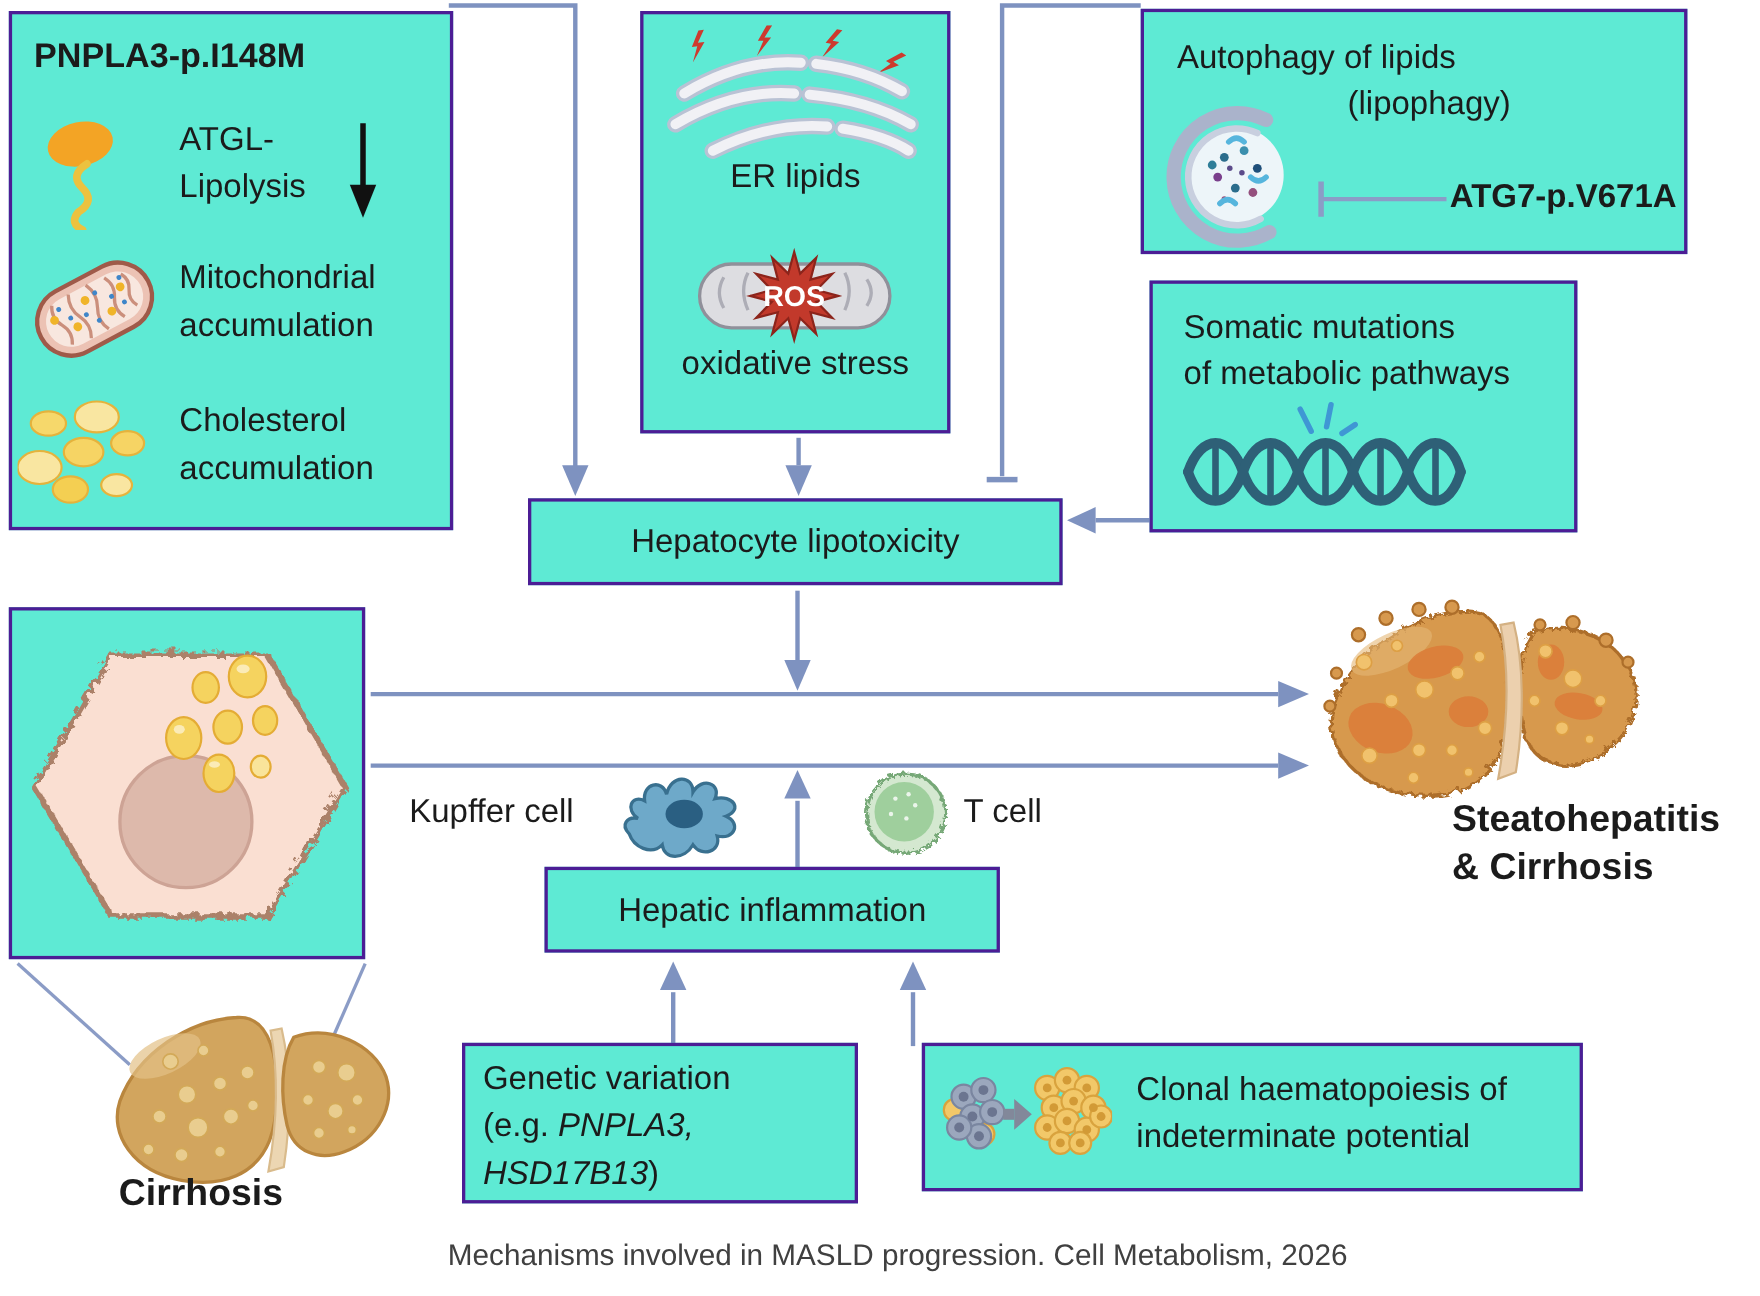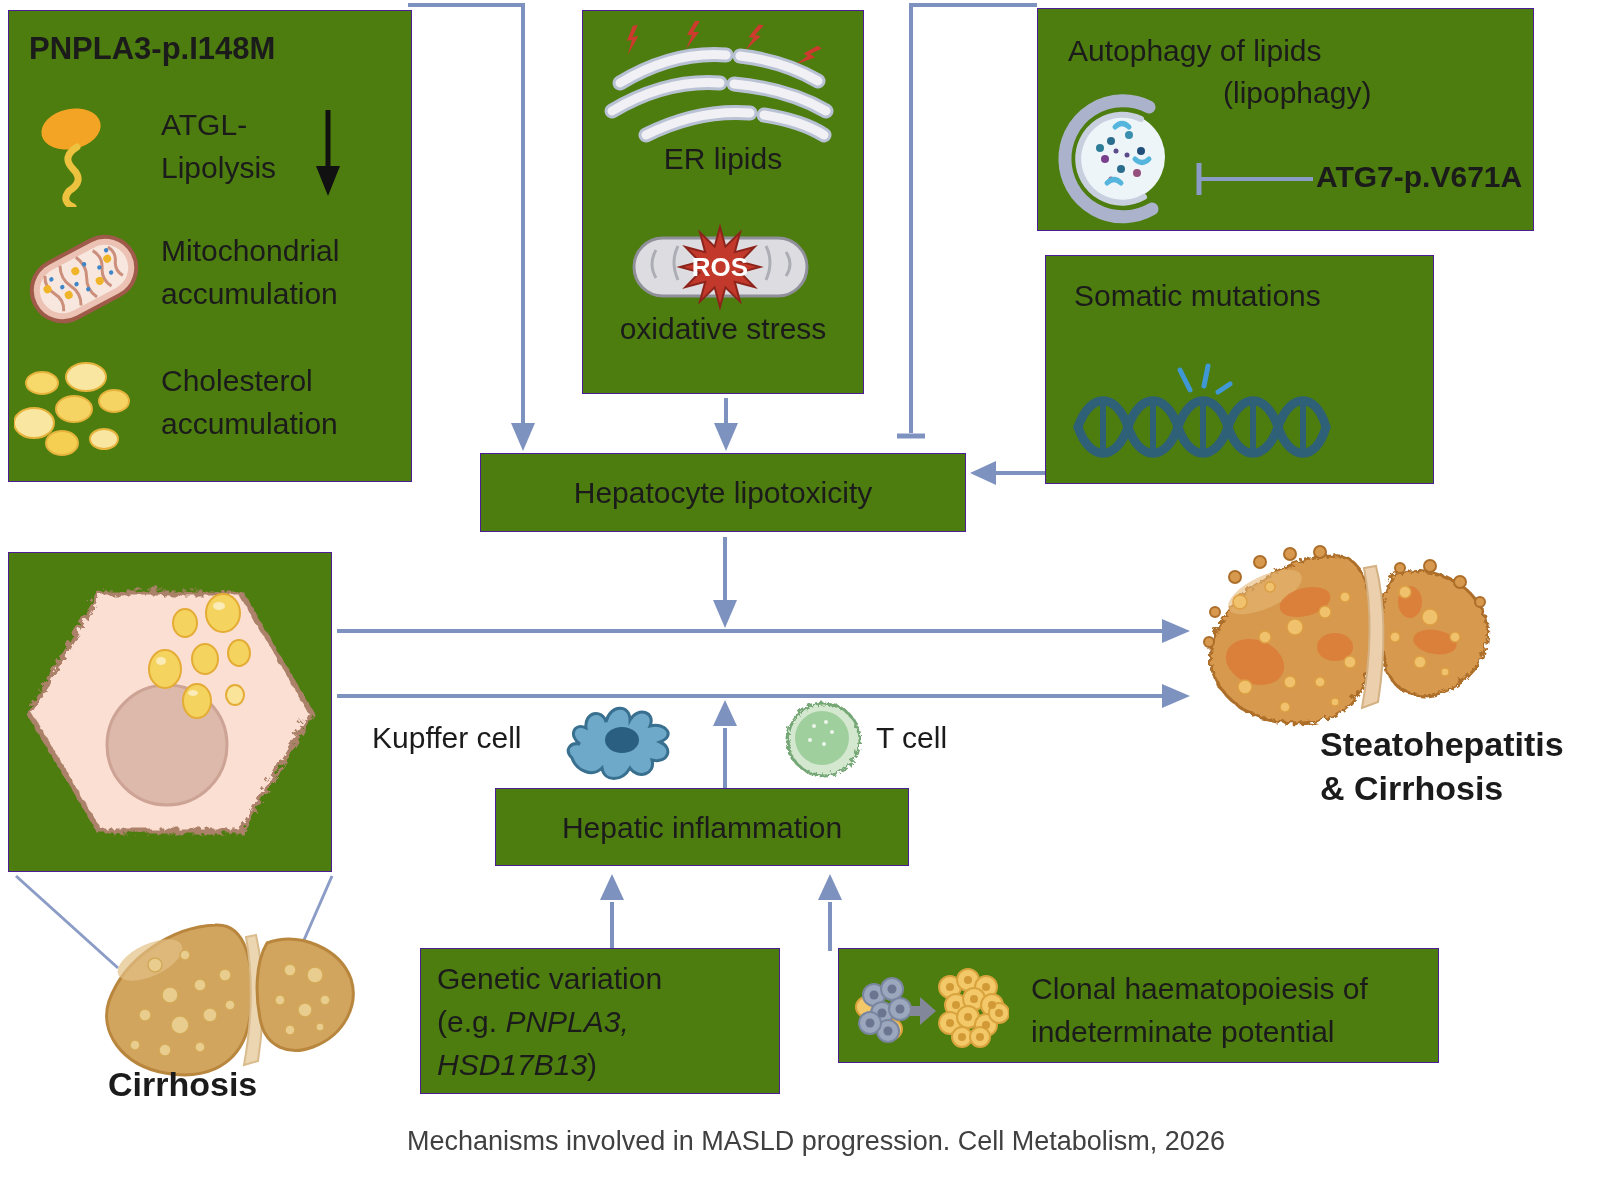--- a/index.html
+++ b/index.html
@@ -1,18 +1,18 @@
 <!DOCTYPE html>
 <html><head>
 <meta charset="utf-8">
 <style>
   html,body{margin:0;padding:0;background:#fff}
   .canvas{position:relative;width:1600px;height:1178px;background:#fff;overflow:hidden;
           font-family:"Liberation Sans","DejaVu Sans",sans-serif;color:#1b1b1b}
-  .panel{position:absolute;background:#4d7c0f;border:1px solid #4c1d95;box-sizing:border-box}
+  .panel{position:absolute;background:#5eead4;border:3px solid #4c1d95;box-sizing:border-box}
   .abs{position:absolute}
   .t{font-size:30px;line-height:43px;white-space:nowrap}
   .t27{font-size:27px}
   .t34{font-size:34px;line-height:44px}
   .b{font-weight:bold}
   .i{font-style:italic}
   .ctr{display:flex;align-items:center;justify-content:center;text-align:center}
   .overlay{position:absolute;left:0;top:0}
   .conn{stroke:#7e92c0;stroke-width:4;fill:none}
   .conn5{stroke:#7e92c0;stroke-width:5;fill:none}
@@ -204,20 +204,21 @@
     </svg>
     <svg class="abs" style="left:155px;top:150px" width="125" height="40" viewBox="0 0 125 40">
       <path d="M6 20 H120" stroke="#8b9cc6" stroke-width="4" fill="none"></path>
       <path d="M6 4 V36" stroke="#8b9cc6" stroke-width="5" fill="none"></path>
     </svg>
     <div class="abs t b" style="left:278px;top:146px">ATG7-p.V671A</div>
   </div>
 
   <div class="panel" style="left:1045px;top:255px;width:389px;height:229px">
     <div class="abs t" style="left:28px;top:18px">Somatic mutations</div>
+    <div class="abs t" style="left:28px;top:60px">of metabolic pathways</div>
     <svg class="abs" style="left:22px;top:106px" width="265" height="112" viewBox="0 0 265 112">
       <g stroke="#2e6077" stroke-width="6">
         <path d="M35,42 V90"></path>
           <path d="M85,42 V90"></path>
           <path d="M135,42 V90"></path>
           <path d="M185,42 V90"></path>
           <path d="M235,42 V90"></path>
       </g>
       <g stroke="#2e6077" stroke-width="9" fill="none" stroke-linecap="round">
         <path d="M10,65 C22,30 48,30 60,65 C72,100 98,100 110,65 C122,30 148,30 160,65 C172,100 198,100 210,65 C222,30 248,30 258,65"></path>
@@ -320,21 +321,21 @@
   </div>
 
   <div class="panel" style="left:420px;top:948px;width:360px;height:146px">
     <div class="abs t" style="left:16px;top:8px">
       <div>Genetic variation</div>
       <div><span>(e.g. </span><span class="i">PNPLA3,</span></div>
       <div><span class="i">HSD17B13</span><span>)</span></div>
     </div>
   </div>
 
-  <div class="panel" style="left:838px;top:948px;width:601px;height:115px">
+  <div class="panel" style="left:838px;top:948px;width:601px;height:135px">
     <svg class="abs" style="left:15px;top:18px" width="155" height="90" viewBox="0 0 155 90">
       <g stroke="#d9a33e" stroke-width="2">
         <circle cx="12" cy="40" r="10" fill="#f2c869"></circle>
           <circle cx="38" cy="62" r="10" fill="#f2c869"></circle>
       </g>
       <g stroke="#7a86a0" stroke-width="2" fill="#9ba7bd">
         <circle cx="20" cy="28" r="11"></circle>
           <circle cx="38" cy="22" r="11"></circle>
           <circle cx="28" cy="46" r="11"></circle>
         <circle cx="46" cy="42" r="11"></circle>

